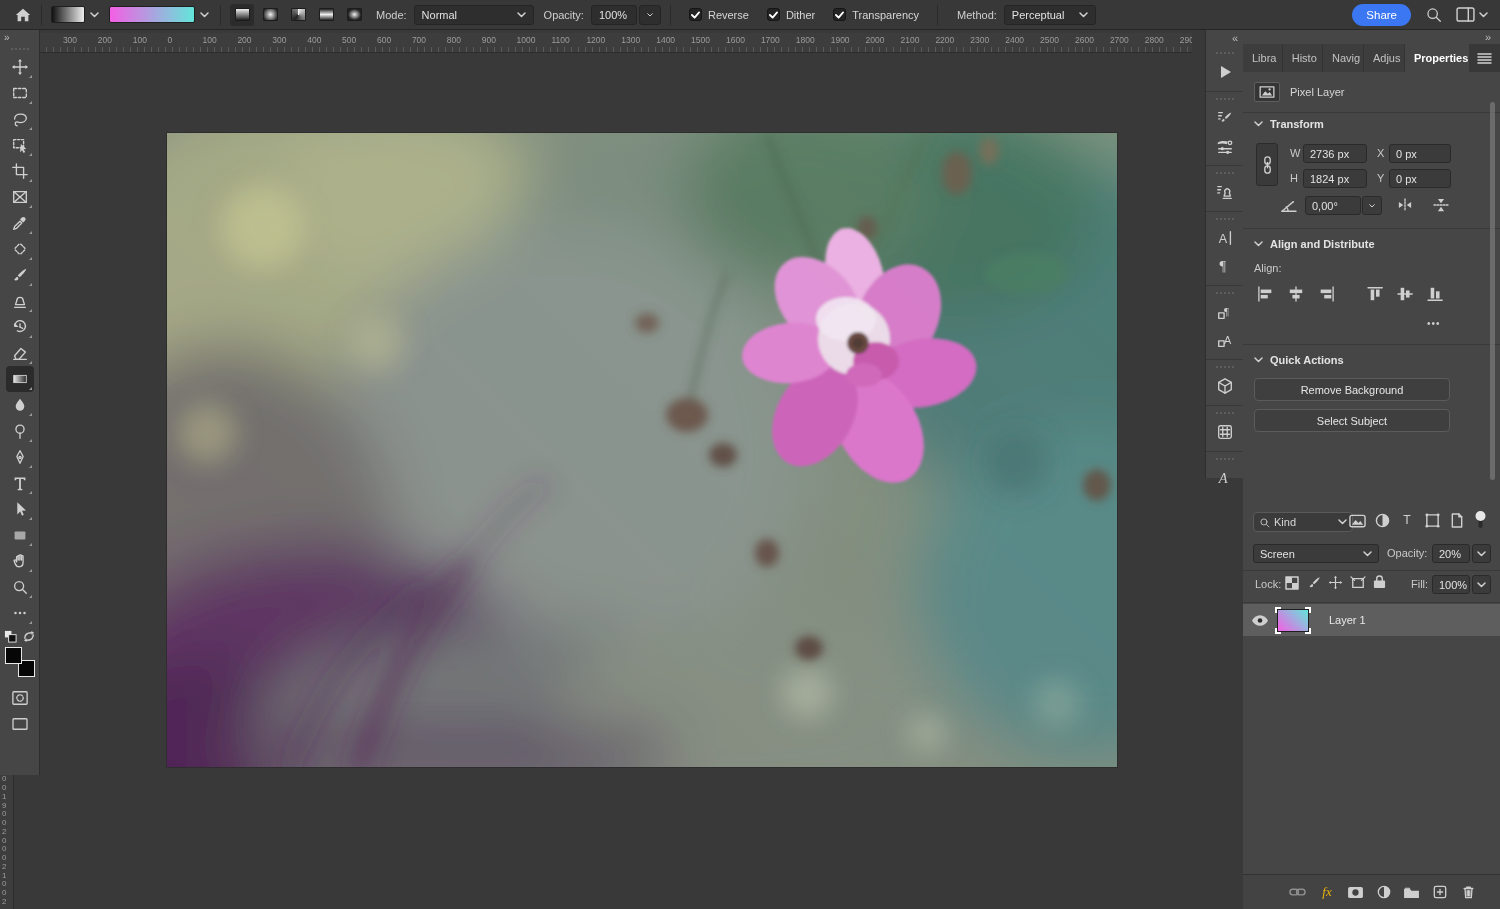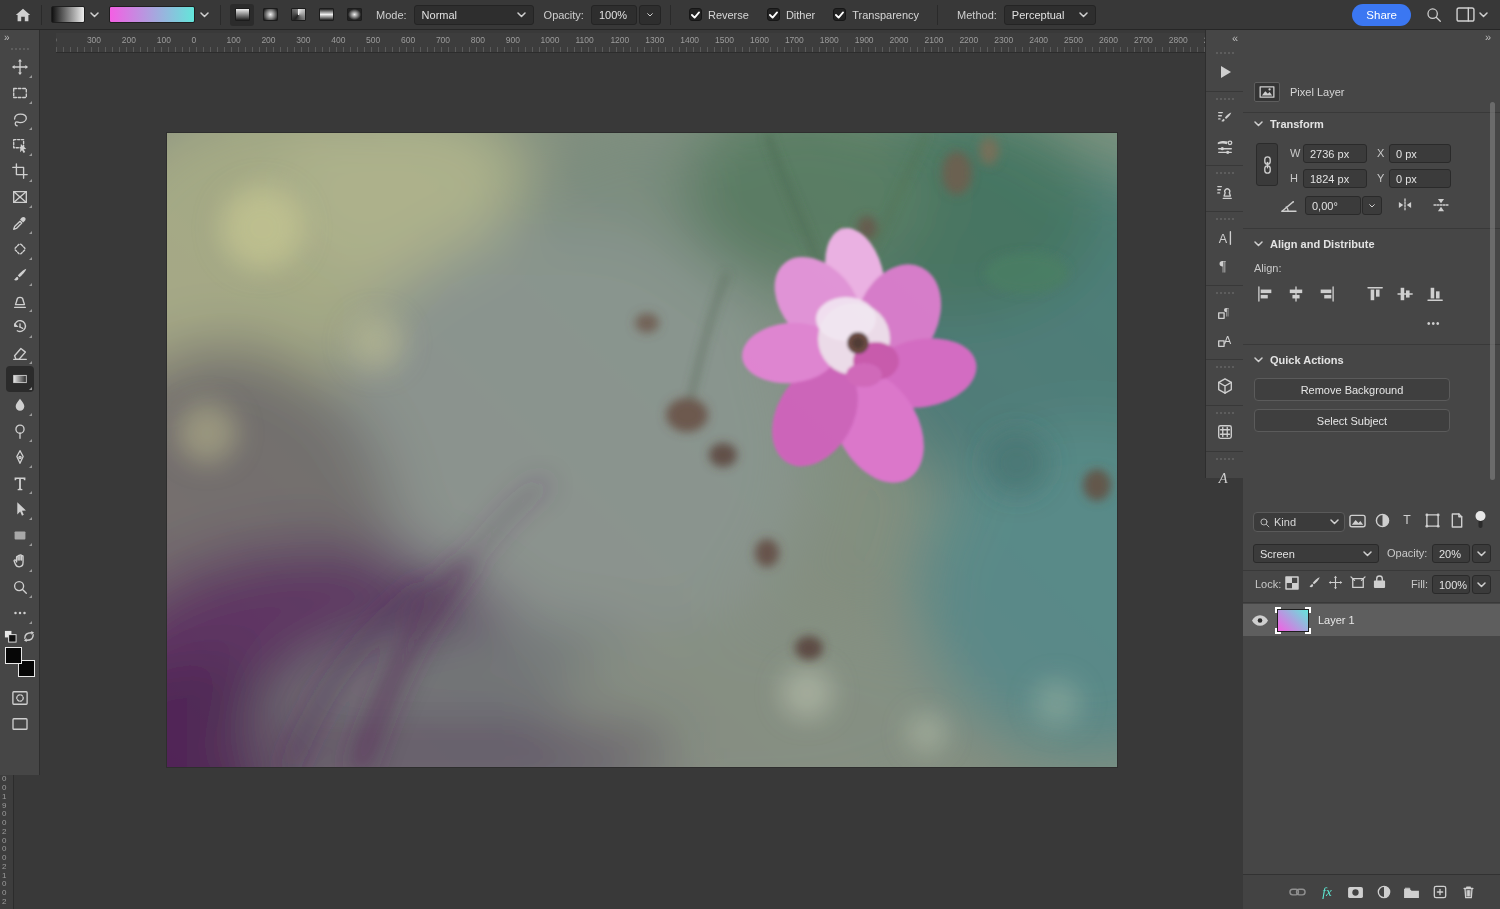--- a/index.html
+++ b/index.html
@@ -35,21 +35,21 @@
   #toolbar{position:absolute;left:0;top:30px;width:40px;height:745px;background:#464646;border-right:1px solid #2e2e2e;z-index:20;display:flex;flex-direction:column;align-items:center}
   #toolbar .expander{align-self:flex-start;padding:2px 4px;color:#bdbdbd;font-size:10px;letter-spacing:-1px}
   .grip{width:18px;height:2px;border-top:2px dotted #5d5d5d;margin:3px 0 4px}
   .tool{width:28px;height:26px;display:flex;align-items:center;justify-content:center;border-radius:4px;position:relative}
   .tool.active{background:#2b2b2b}
   .tool .fly{position:absolute;right:2px;bottom:2px;width:0;height:0;border-left:3px solid transparent;border-bottom:3px solid #9a9a9a}
   .swatches{position:relative;width:30px;height:30px;margin-top:4px}
   .swatch{position:absolute;width:17px;height:17px;background:#060606;border:1.5px solid #e8e8e8}
 
   
-  #hruler{position:absolute;left:56px;top:33px;width:1160px;height:20px;background:#3d3d3d;border-bottom:1px solid #2c2c2c;overflow:hidden;z-index:10}
+  #hruler{position:absolute;left:32px;top:33px;width:1160px;height:20px;background:#3d3d3d;border-bottom:1px solid #2c2c2c;overflow:hidden;z-index:10}
   #hruler .ticks{position:absolute;left:0;bottom:0;width:100%;height:5px;background:repeating-linear-gradient(to right,#5a5a5a 0 1px,transparent 1px 7px)}
   .hlab{position:absolute;top:2px;font-size:8.5px;color:#9c9c9c}
   #vruler{position:absolute;left:0;top:775px;width:14px;height:134px;background:#3d3d3d;border-right:1px solid #2c2c2c;overflow:hidden}
   .vlab{position:absolute;left:2px;width:8px;font-size:8px;line-height:8.5px;color:#9c9c9c;word-break:break-all}
 
   
   #workspace{position:absolute;left:40px;top:53px;width:1165px;height:856px;background:#393939}
   #canvas{position:absolute;left:127px;top:80px;width:950px;height:634px;background:#6f7d68;box-shadow:0 0 0 1px #2e2e2e}
   #canvas::after{content:"";position:absolute;inset:0;background:linear-gradient(45deg,var(--grad-a,#f45fe4),var(--grad-b,#63e6da));opacity:.16;mix-blend-mode:screen;pointer-events:none}
 
@@ -68,41 +68,41 @@
   .hamb{margin-left:auto;align-self:center;padding:0 8px}
   .divider{position:absolute;left:0;width:257px;height:1px;background:#393939}
   .sechead{position:absolute;display:flex;align-items:center;gap:7px;font-weight:bold;color:#e3e3e3}
   .tfield{position:absolute;background:#3b3b3b;border:1px solid #2a2a2a;border-radius:3px;height:19px;display:flex;align-items:center;padding:0 6px;color:#e2e2e2}
   .tlabel{position:absolute;color:#c9c9c9}
   .iconbtn{position:absolute;display:flex;align-items:center;justify-content:center;border-radius:3px}
   .qabtn{position:absolute;left:11px;width:196px;height:23px;background:#3f3f3f;border:1px solid #5b5b5b;border-radius:4px;display:flex;align-items:center;justify-content:center;color:#e6e6e6}
   .scrollbar{position:absolute;right:5px;width:5px;border-radius:3px;background:#8a8a8a;opacity:.55}
 
   
-  .kindsel{position:absolute;left:10px;width:92px;height:20px;background:#3b3b3b;border:1px solid #5a5a5a;border-radius:4px;display:flex;align-items:center;gap:4px;padding:0 5px}
+  .kindsel{position:absolute;left:10px;width:100px;height:20px;background:#3b3b3b;border:1px solid #5a5a5a;border-radius:4px;display:flex;align-items:center;gap:4px;padding:0 5px}
   .lrow-icon{position:absolute;display:flex;align-items:center;justify-content:center}
   .layerrow{position:absolute;left:0;width:257px;height:32px;display:flex;align-items:center}
   .layerrow.selected{background:#5e5e5e}
   .eye{width:34px;display:flex;align-items:center;justify-content:center}
   .lthumb{width:32px;height:23px;position:relative;flex:none;border:1px solid #1e1e1e}
   .lthumb.grad{background:linear-gradient(45deg,var(--grad-a,#f45fe4),var(--grad-b,#63e6da))}
   .lthumb.photo{background:
      radial-gradient(circle at 70% 35%,#c75fb4 0 14%,transparent 15%),
      radial-gradient(circle at 20% 80%,#3a2340 0 30%,transparent 32%),
      radial-gradient(circle at 85% 60%,#3f6a63 0 35%,transparent 37%),
      linear-gradient(120deg,#7b8767,#55704f)}
   .corner{position:absolute;width:6px;height:6px;border:2px solid #fff}
   .c-tl{left:-3px;top:-3px;border-right:none;border-bottom:none}
   .c-tr{right:-3px;top:-3px;border-left:none;border-bottom:none}
   .c-bl{left:-3px;bottom:-3px;border-right:none;border-top:none}
   .c-br{right:-3px;bottom:-3px;border-left:none;border-top:none}
-  .lname{margin-left:9px;color:#e8e8e8}
+  .lname{margin-left:20px;color:#e8e8e8}
   #layers-bottombar{position:absolute;left:0;top:844px;width:257px;height:35px;background:#434343;border-top:1px solid #323232}
   #layers-bottombar .bbic{position:absolute;top:8px;width:20px;height:18px;display:flex;align-items:center;justify-content:center}
-  .fxtext{font-style:italic;font-size:13px;color:#5eead4;font-family:"Liberation Serif","DejaVu Serif",serif}
+  .fxtext{font-style:italic;font-size:13px;color:#eab308;font-family:"Liberation Serif","DejaVu Serif",serif}
 </style>
 </head>
 <body>
 
 <div id="topbar">
   <div style="width:14px"></div>
   <span>
     <svg width="18" height="18" viewBox="0 0 20 20">
         <path class="icf" fill="#9a9a9a" d="M10 3l8 7h-2v7h-4v-5H8v5H4v-7H2z"></path>
       </svg>
@@ -637,20 +637,37 @@
         <svg width="18" height="18" viewBox="0 0 20 20">
           <text x="3" y="16" font-size="16" font-style="italic" fill="#cfcfcf" font-family="Liberation Serif">A</text>
         </svg>
       </div>
     </div>
 </div>
 
 <div id="rightpanel">
   <div class="panel-collapse">»</div>
 
+  <div class="tabbar" style="top:14px;height:28px">
+    <div class="tab" style="max-width:41px">Libra</div>
+    <div class="tab" style="max-width:41px">Histo</div>
+    <div class="tab" style="max-width:41px">Navig</div>
+    <div class="tab" style="max-width:41px">Adjus</div>
+    <div class="tab active">Properties</div>
+    <div class="hamb">
+        <svg width="15" height="11" viewBox="0 0 15 11">
+          <g class="ic" stroke-width="1.4">
+            <line x1="1" y1="1" x2="14" y2="1"></line>
+            <line x1="1" y1="4" x2="14" y2="4"></line>
+            <line x1="1" y1="7" x2="14" y2="7"></line>
+            <line x1="1" y1="10" x2="14" y2="10"></line>
+          </g>
+        </svg>
+      </div>
+  </div>
 
   <div class="abs" style="left:0;top:42px;width:257px;height:406px">
     <div class="abs row" style="left:11px;top:10px;gap:10px">
       <span class="abs-none" style="width:26px;height:20px;background:#353535;border:1px solid #5e5e5e;border-radius:2px;display:flex;align-items:center;justify-content:center">
         <svg width="16" height="12" viewBox="0 0 18 14">
             <rect class="ic" x="1" y="1" width="16" height="12"></rect>
             <path class="icf" d="M3 11l4-5 3 3 2-2 3 4z"></path>
             <circle class="icf" cx="12" cy="4" r="1.3"></circle>
           </svg>
         </span>

